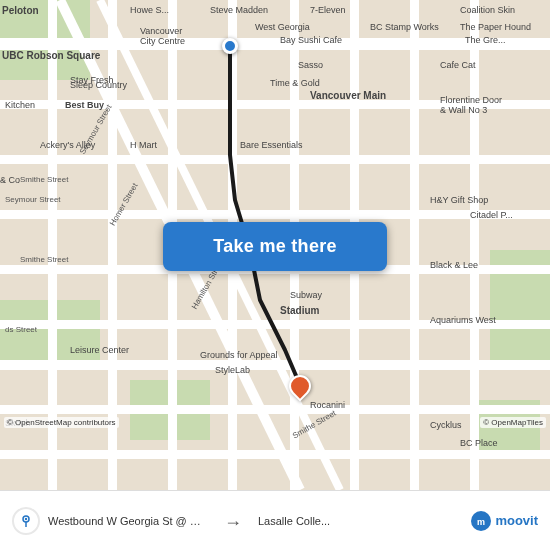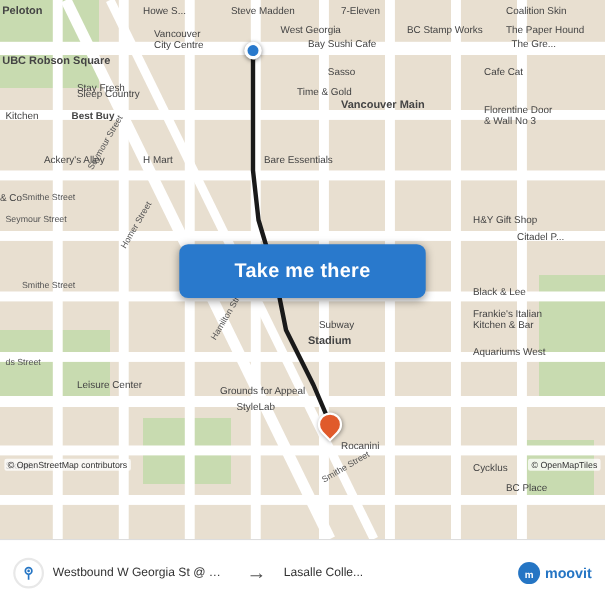--- a/index.html
+++ b/index.html
@@ -291,21 +291,20 @@
   <div class="map-label map-label-street" style="left:68px;top:125px;transform:rotate(-60deg);">Seymour Street</div>
   <div class="map-label" style="left:40px;top:140px;">Ackery's Alley</div>
   <div class="map-label" style="left:130px;top:140px;">H Mart</div>
   <div class="map-label" style="left:240px;top:140px;">Bare Essentials</div>
   <div class="map-label map-label-street" style="left:20px;top:175px;">Smithe Street</div>
   <div class="map-label map-label-street" style="left:100px;top:200px;transform:rotate(-60deg);">Homer Street</div>
   <div class="map-label map-label-street" style="left:20px;top:255px;">Smithe Street</div>
   <div class="map-label" style="left:430px;top:195px;">H&amp;Y Gift Shop</div>
   <div class="map-label" style="left:470px;top:210px;">Citadel P...</div>
   <div class="map-label" style="left:430px;top:260px;">Black &amp; Lee</div>
-  <div class="map-label" style="left:430px;top:280px;">Frankie's Italian<br>Kitchen &amp; Bar</div>
   <div class="map-label" style="left:430px;top:315px;">Aquariums West</div>
   <div class="map-label" style="left:70px;top:345px;">Leisure Center</div>
   <div class="map-label map-label-street" style="left:180px;top:280px;transform:rotate(-60deg);">Hamilton Street</div>
   <div class="map-label" style="left:290px;top:290px;">Subway</div>
   <div class="map-label map-label-bold" style="left:280px;top:305px;">Stadium</div>
   <div class="map-label" style="left:200px;top:350px;">Grounds for Appeal</div>
   <div class="map-label" style="left:215px;top:365px;">StyleLab</div>
   <div class="map-label" style="left:5px;top:418px;">Skoah</div>
   <div class="map-label" style="left:310px;top:400px;">Rocanini</div>
   <div class="map-label map-label-street" style="left:290px;top:420px;transform:rotate(-30deg);">Smithe Street</div>

